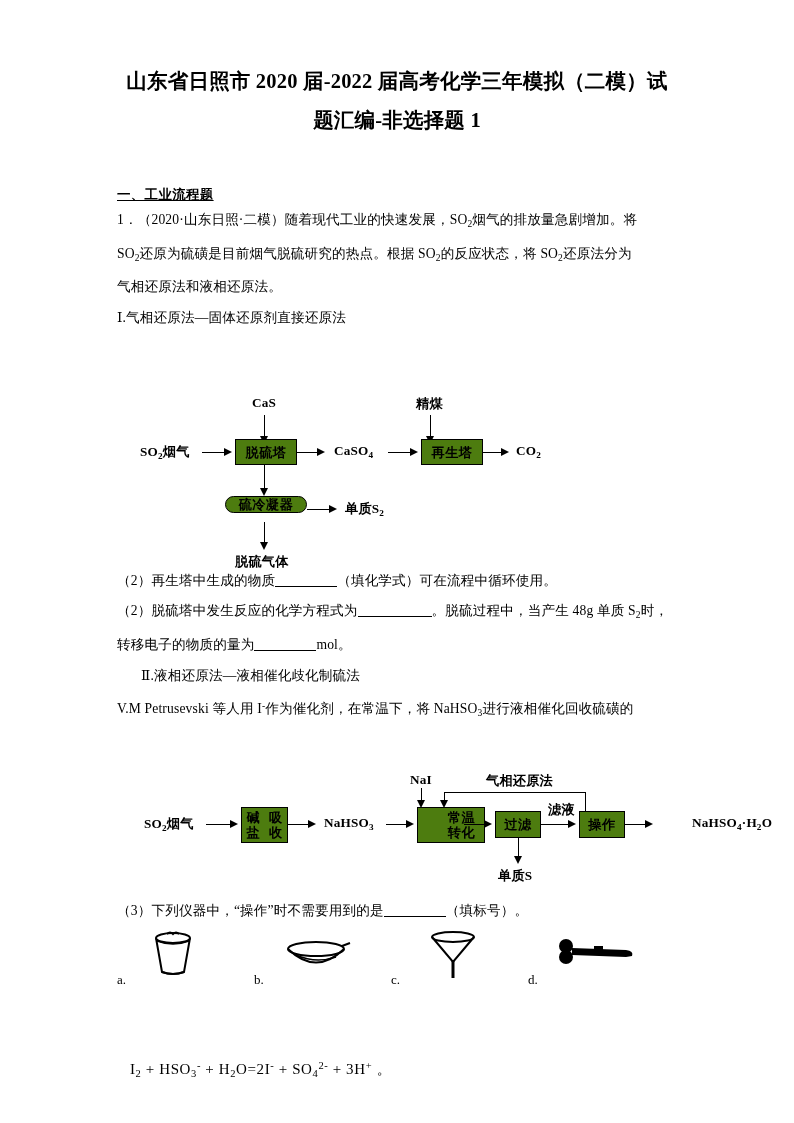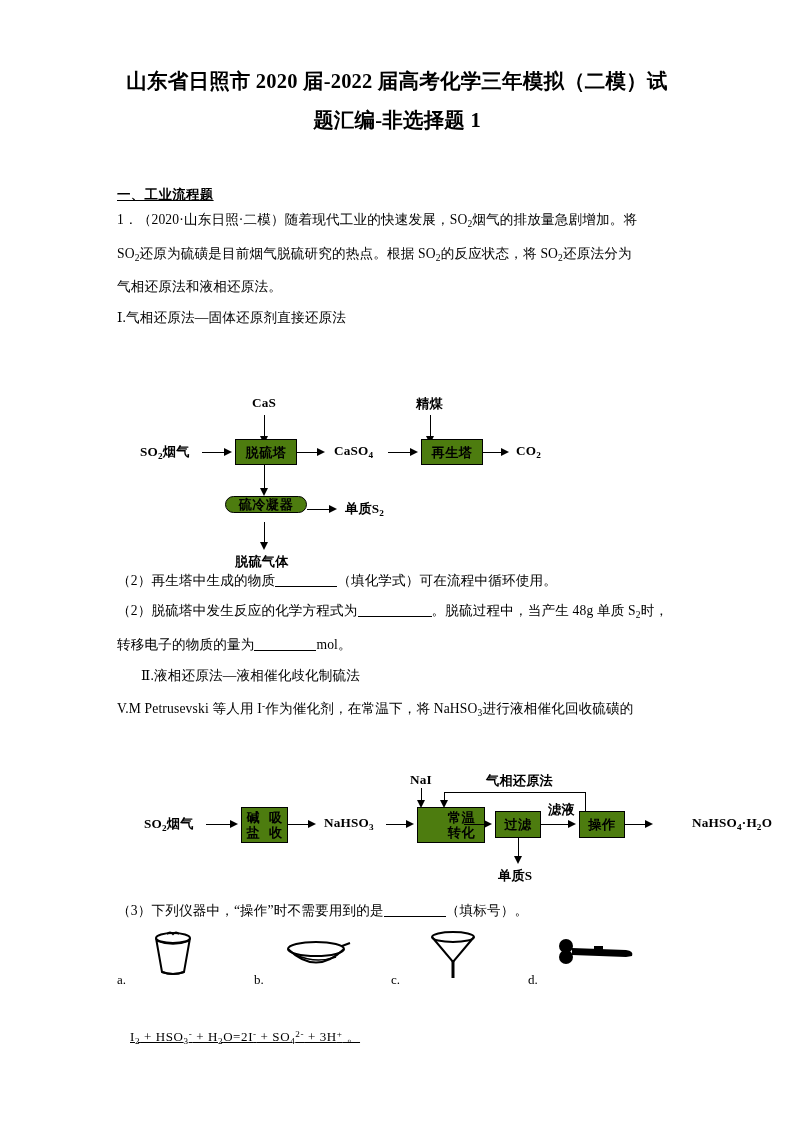--- a/index.html
+++ b/index.html
@@ -104,25 +104,24 @@
     position: absolute;
     left: 0; bottom: -2px;
     font-size: 13px;
     font-family: "Liberation Serif", serif;
   }
   .appar .art { position: absolute; left: 22px; top: 0; width: 92px; height: 50px; }
 
   .equation {
     position: absolute;
     left: 130px;
-    top: 1028px;
-    font-size: 13px;
+    top: 1060px;
+    font-size: 15px;
     letter-spacing: 0.6px;
     white-space: nowrap;
-    text-decoration: underline;
   }
 </style>
 </head>
 <body>
 
 <div class="page">
 
   <div class="doc-title">
     <div>山东省日照市 2020 届-2022 届高考化学三年模拟（二模）试</div>
     <div>题汇编-非选择题 1</div>

